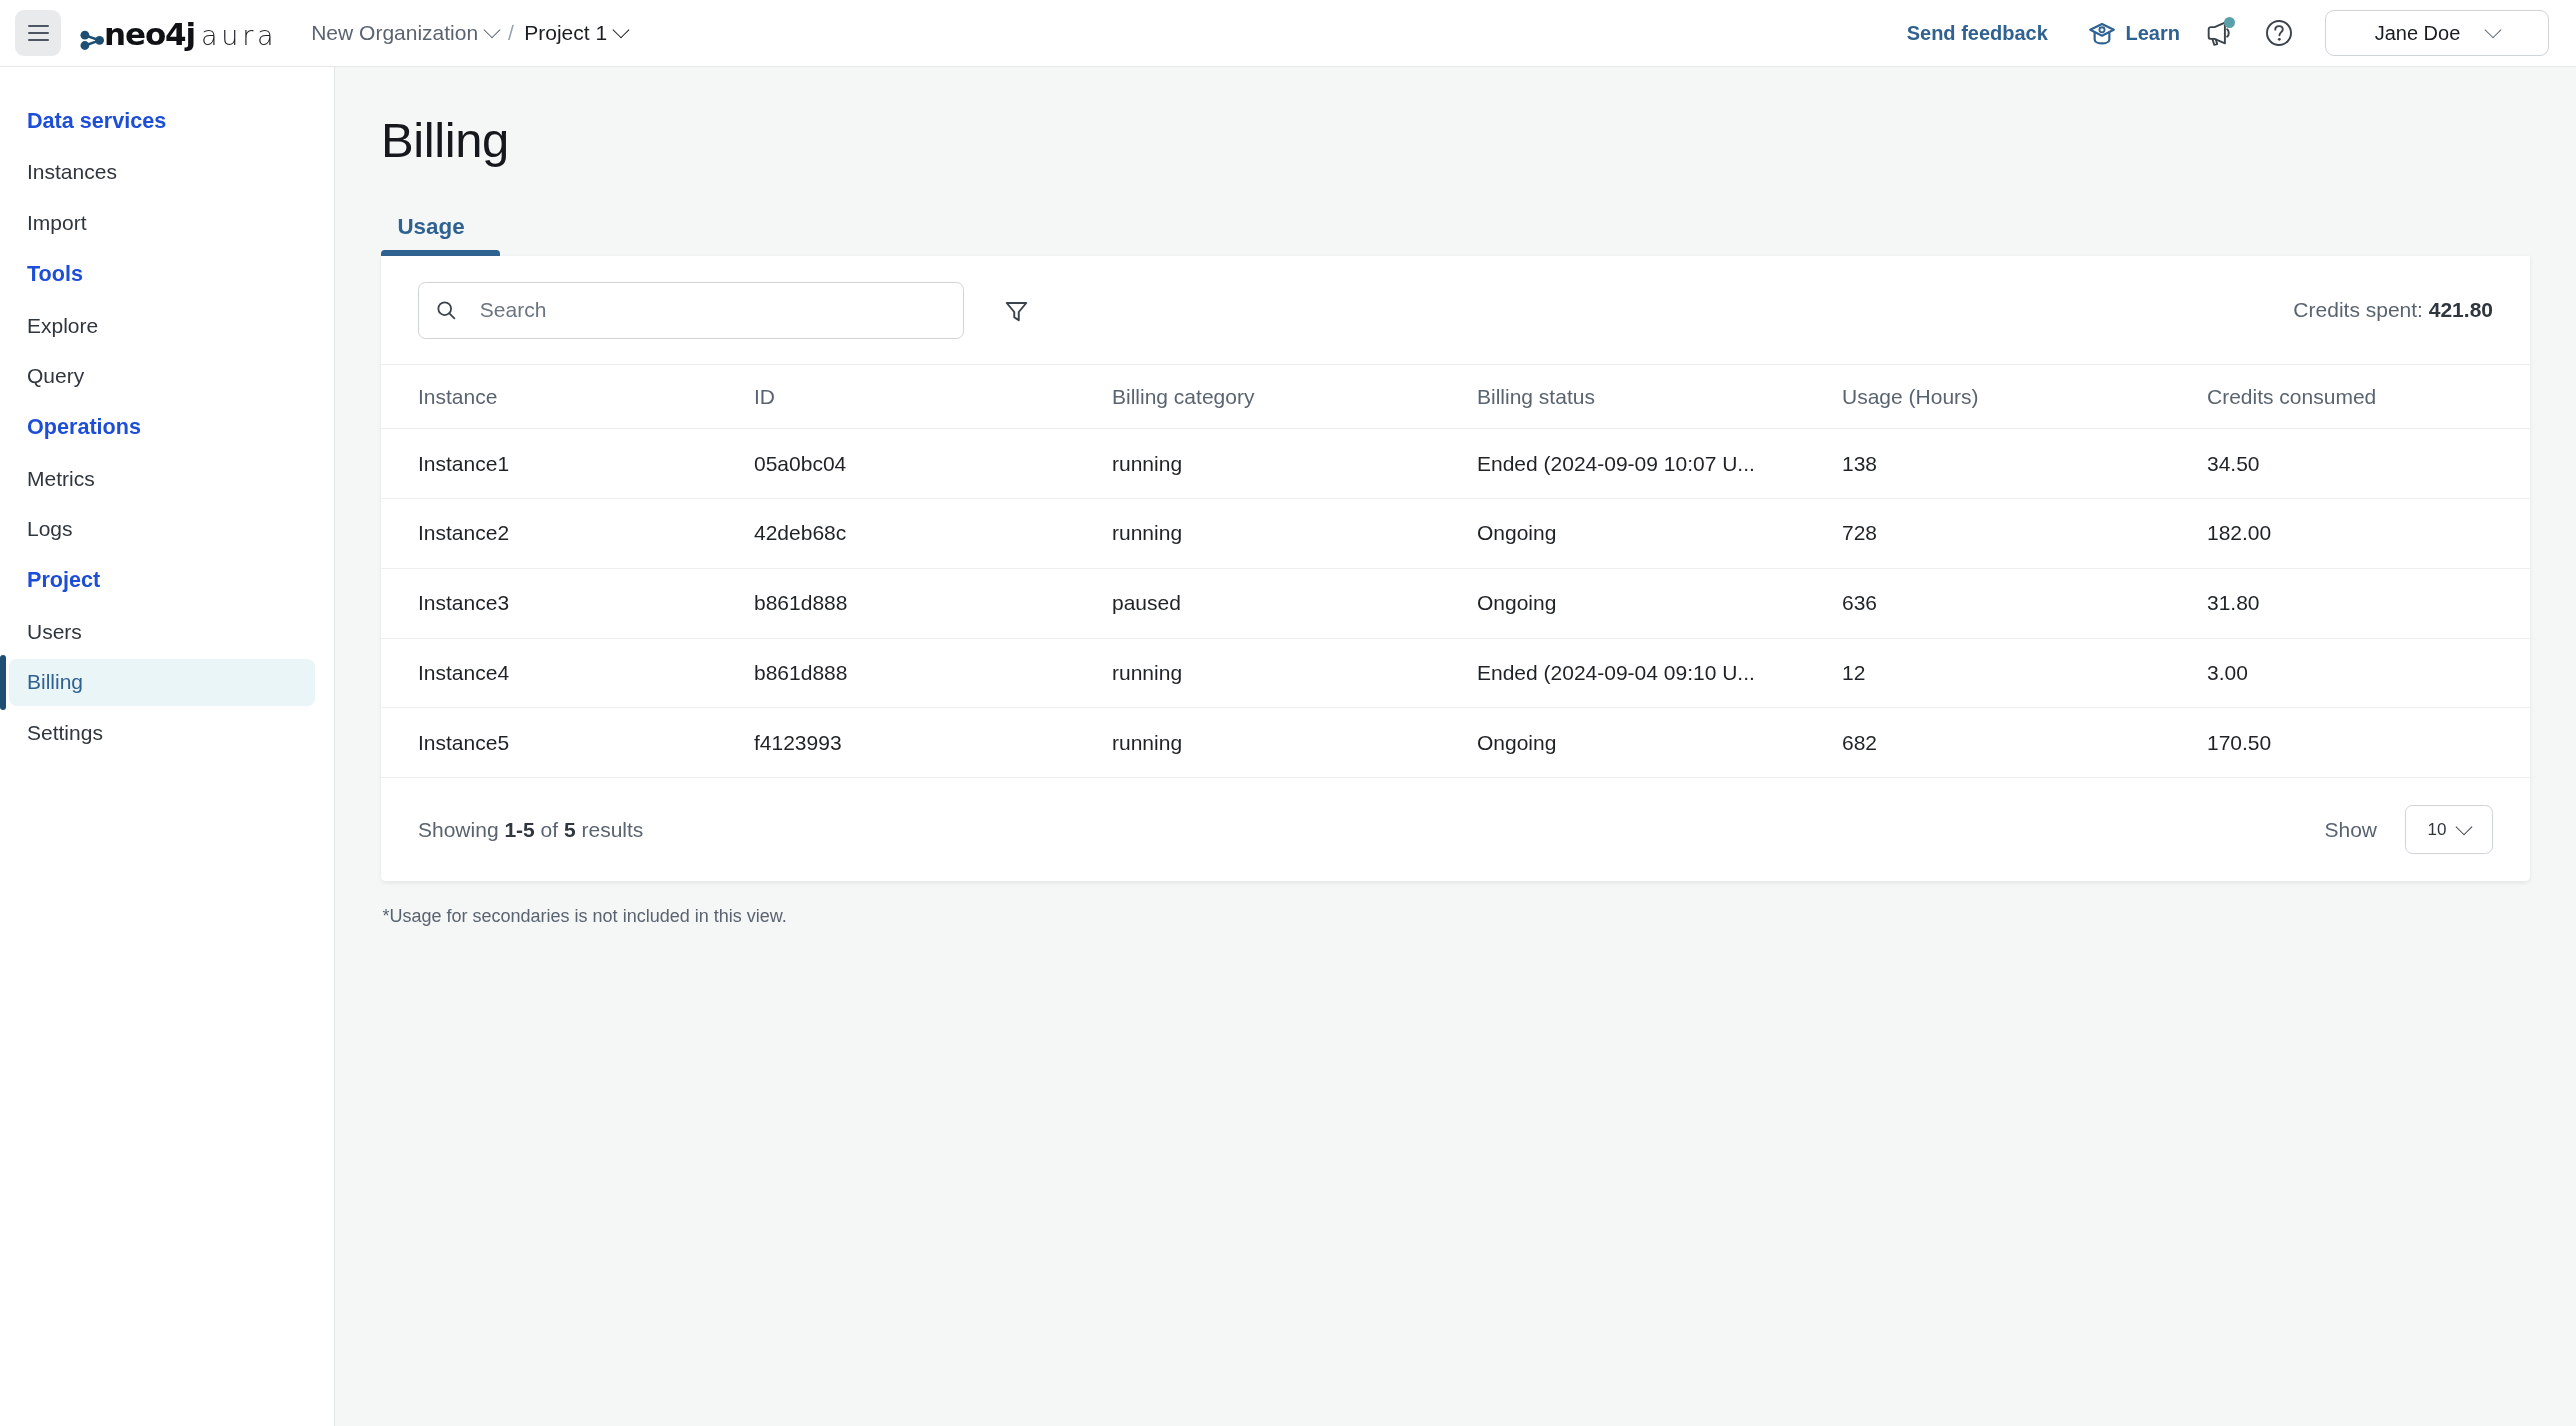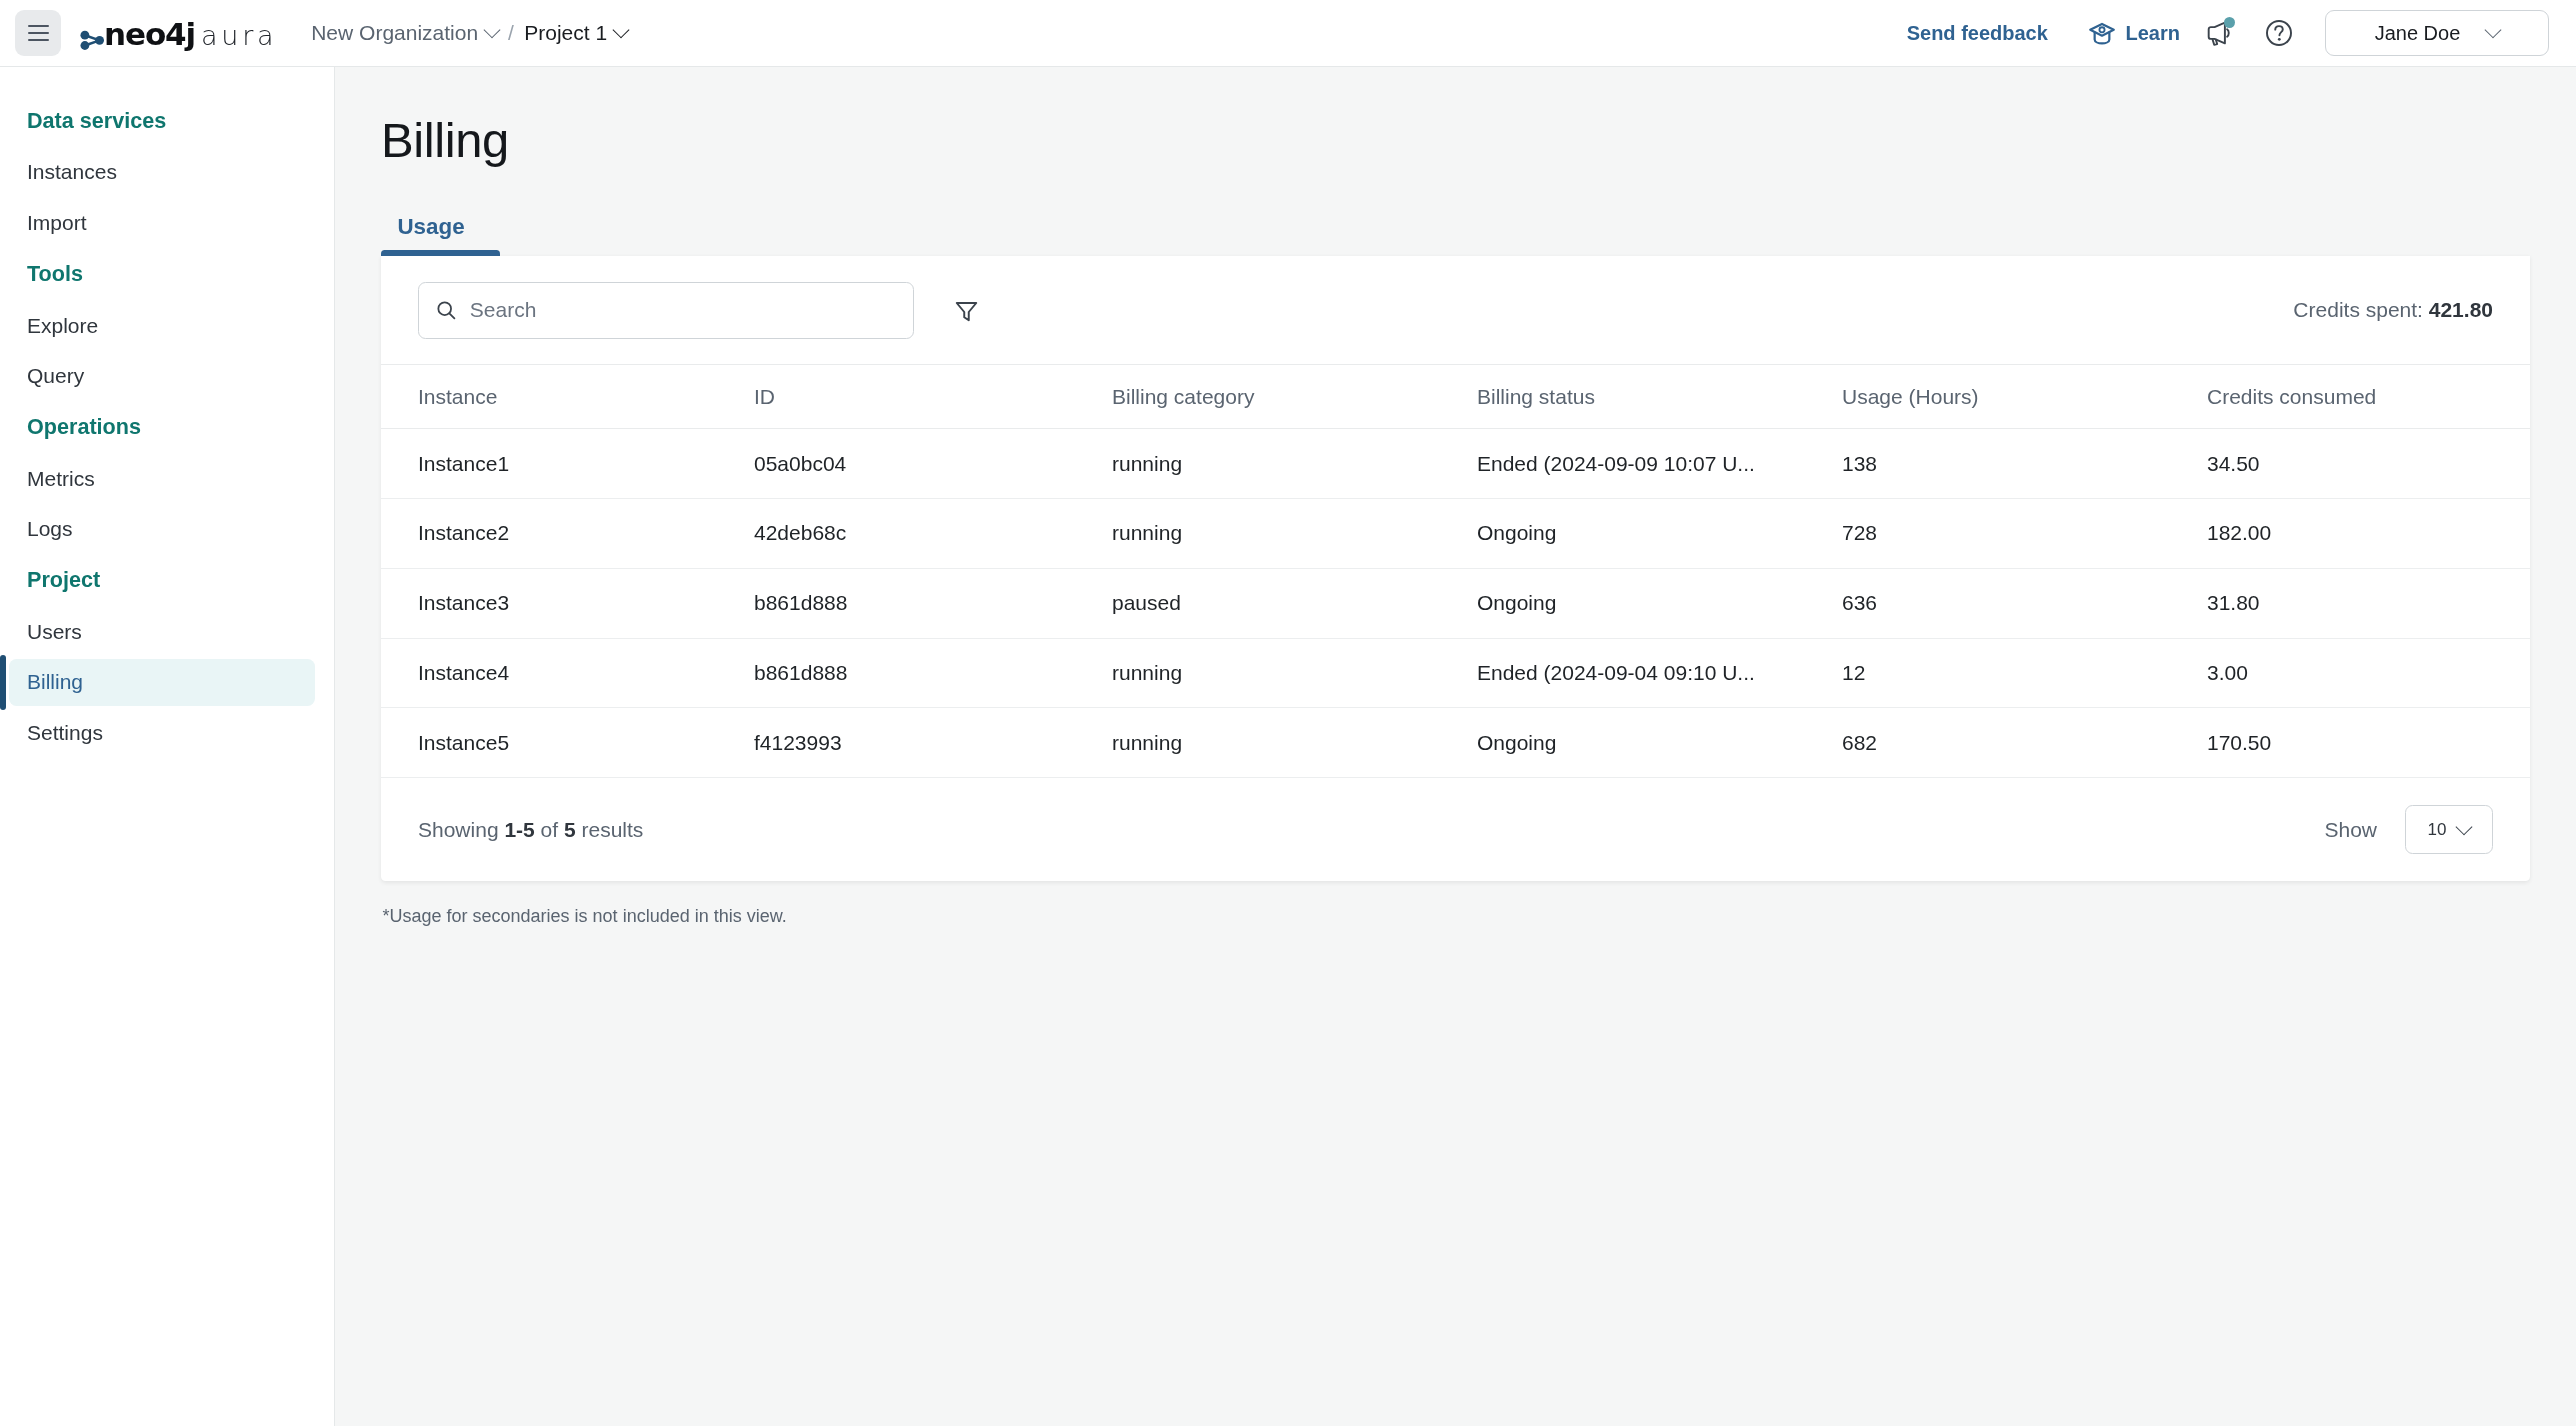--- a/index.html
+++ b/index.html
@@ -89,21 +89,21 @@
 
   
   .sidebar {
     position: absolute; top: 67px; left: 0;
     width: 335px; height: 1360px;
     background: #ffffff;
     border-right: 1.5px solid #e5e8e9;
     padding-top: 31px;
   }
   .nav-group-title {
-    font-size: 21.6px; font-weight: 700; color: #0f766e;
+    font-size: 21.6px; font-weight: 700; color: #1d4ed8;
     padding: 10.4px 0 10.4px 27px;
   }
   .nav-item {
     position: relative;
     margin: 4.5px 19.4px 4.5px 9px;
     padding: 11.2px 0 11.2px 18px;
     font-size: 21px; color: #30363d;
     border-radius: 7.5px; cursor: pointer;
   }
   .nav-item.active {
@@ -145,23 +145,23 @@
     background: #ffffff;
     border-radius: 0 0 4.5px 4.5px;
     box-shadow: 0 1.5px 4.5px rgba(0,0,0,0.07);
   }
   .card-toolbar {
     height: 108px;
     display: flex; align-items: center;
     padding: 0 37px;
   }
   .search-box {
-    width: 496px; height: 57px;
+    width: 546px; height: 57px;
     border: 1.5px solid #cfd4d8; border-radius: 7.5px;
-    display: flex; align-items: center; padding: 0 16.4px; gap: 12px;
+    display: flex; align-items: center; padding: 0 16.4px; gap: 22px;
     background: #fff;
   }
   .search-box input {
     border: none; outline: none; flex: 1;
     font-family: "Liberation Sans", sans-serif;
     font-size: 21px; color: #30363d; background: transparent;
   }
   .search-box input::placeholder { color: #6b7480; }
   .filter-btn {
     margin-left: 31px; width: 43px; height: 43px;

